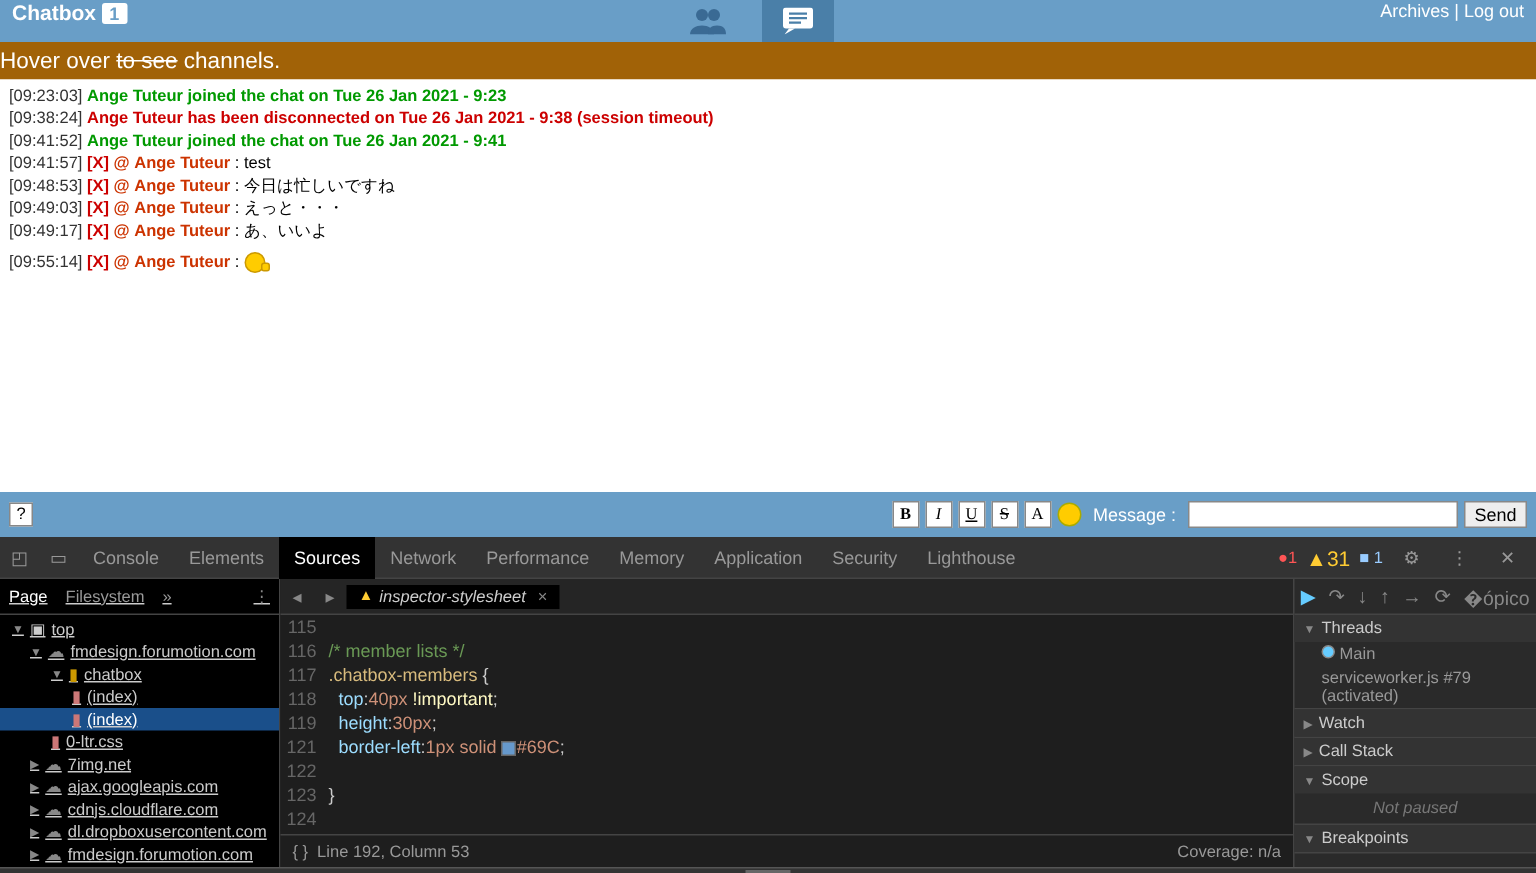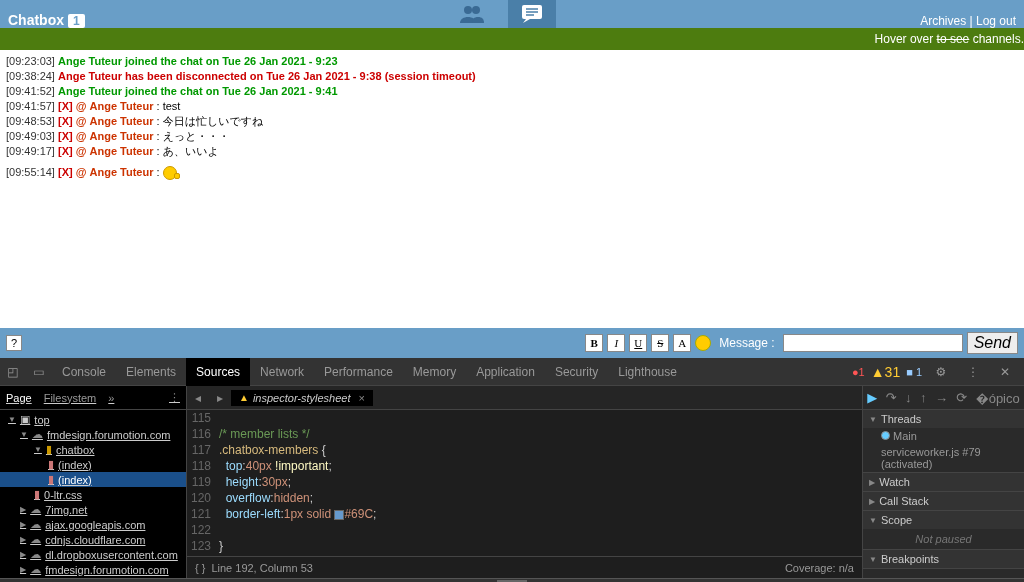--- a/index.html
+++ b/index.html
@@ -1,28 +1,28 @@
 <!DOCTYPE html>
 <html><head>
 <meta charset="utf-8">
 <style>
 * { margin: 0; padding: 0; box-sizing: border-box; font-family: Arial, sans-serif; }
 body { width: 1024px; height: 582px; overflow: hidden; display: flex; flex-direction: column; }
 
 
-.chatbox-header { background: #699ec7; height: 28px; display: flex; align-items: flex-end; color: #fff; font-size: 14px; }
+.chatbox-header { background: #699ec7; height: 28px; display: flex; align-items: flex-start; color: #fff; font-size: 14px; }
 .chatbox-title { padding: 0 8px; font-weight: bold; }
 .chatbox-badge { background: #fff; color: #699ec7; padding: 0 5px; border-radius: 2px; font-size: 12px; font-weight: bold; }
 .chatbox-tabs { flex: 1; display: flex; justify-content: center; gap: 12px; }
 .tab-btn { width: 48px; height: 28px; display: flex; align-items: center; justify-content: center; cursor: pointer; }
 .tab-btn.active { background: #4a7fa8; }
 .top-links { padding: 0 8px; font-size: 12px; }
 .top-links a { color: #fff; text-decoration: none; }
 
-.members-bar { background: #4d7c0f; color: #fff; text-align: right; font-size: 12px; padding: 4px 0; }
+.members-bar { background: #a16207; color: #fff; text-align: left; font-size: 15px; padding: 4px 0; }
 .members-bar .strike { text-decoration: line-through; }
 
 .messages { background: #fff; flex: 1; overflow: auto; padding: 4px 6px; font-size: 11px; line-height: 15px; }
 .msg-line { margin-bottom: 0px; }
 .ts { color: #333; }
 .sys-join { color: #090; font-weight: bold; }
 .sys-disc { color: #c00; font-weight: bold; }
 .x-btn { color: #c00; font-weight: bold; cursor: pointer; }
 .at { color: #c30; font-weight: bold; }
 .user { color: #c30; font-weight: bold; }
@@ -30,21 +30,21 @@
 .emoji-circle { display: inline-block; width: 14px; height: 14px; background: #fc0; border-radius: 50%; vertical-align: middle; border: 1px solid #c90; position: relative; }
 .emoji-hand { display: inline-block; width: 6px; height: 6px; background: #fc0; border: 1px solid #c90; border-radius: 2px; position: relative; left: -3px; top: 3px; }
 
 .chatbox-footer { background: #699ec7; height: 30px; display: flex; align-items: center; padding: 0 6px; gap: 4px; }
 .help-btn { background: #fff; border: 1px solid #888; width: 16px; height: 16px; font-size: 11px; text-align: center; line-height: 14px; cursor: pointer; }
 .footer-spacer { flex: 1; }
 .fmt-btn { background: #fff; border: 1px solid #888; width: 18px; height: 18px; font-size: 11px; text-align: center; line-height: 16px; cursor: pointer; font-family: serif; }
 .smiley-btn { width: 16px; height: 16px; background: #fc0; border-radius: 50%; border: 1px solid #aa0; cursor: pointer; }
 .msg-label { color: #fff; font-size: 12px; margin: 0 4px; }
 .msg-input { width: 180px; height: 18px; border: 1px solid #888; font-size: 11px; padding: 0 2px; }
-.send-btn { background: #eee; border: 1px solid #888; padding: 1px 6px; font-size: 16px; cursor: pointer; font-style: italic; }
+.send-btn { background: #eee; border: 1px solid #888; padding: 1px 6px; font-size: 12px; cursor: pointer; }
 
 
 .devtools { height: 224px; background: #242424; color: #ccc; font-family: 'Segoe UI', sans-serif; font-size: 12px; display: flex; flex-direction: column; }
 .dt-tabs { height: 28px; background: #333; display: flex; align-items: center; border-bottom: 1px solid #444; }
 .dt-icon-btn { width: 26px; height: 26px; display: flex; align-items: center; justify-content: center; cursor: pointer; color: #999; }
 .dt-tab { padding: 0 10px; height: 28px; display: flex; align-items: center; color: #999; cursor: pointer; font-size: 12px; }
 .dt-tab.active { background: #000; color: #fff; }
 .dt-right-icons { margin-left: auto; display: flex; align-items: center; gap: 6px; padding-right: 6px; }
 .err-badge { color: #f55; font-size: 11px; }
 .warn-badge { color: #fc3; font-size: 14px; }
@@ -281,24 +281,20 @@
           </div>
           <div class="code-line">
             <div class="gutter">118</div>
             <div class="code">  <span class="c-prop">top</span><span class="c-punc">:</span><span class="c-val">40px</span> <span class="c-kw">!important</span><span class="c-punc">;</span></div>
           </div>
           <div class="code-line">
             <div class="gutter">119</div>
             <div class="code">  <span class="c-prop">height</span><span class="c-punc">:</span><span class="c-val">30px</span><span class="c-punc">;</span></div>
           </div>
           <div class="code-line">
-            <div class="gutter">120</div>
-            <div class="code">  <span class="c-prop">overflow</span><span class="c-punc">:</span><span class="c-val">hidden</span><span class="c-punc">;</span></div>
-          </div>
-          <div class="code-line">
             <div class="gutter">121</div>
             <div class="code">  <span class="c-prop">border-left</span><span class="c-punc">:</span><span class="c-val">1px solid </span><span class="color-swatch" style="background:#69C"></span><span class="c-val">#69C</span><span class="c-punc">;</span></div>
           </div>
           <div class="code-line">
             <div class="gutter">122</div>
           </div>
           <div class="code-line">
             <div class="gutter">123</div>
             <div class="code"><span class="c-punc">}</span></div>
           </div>

